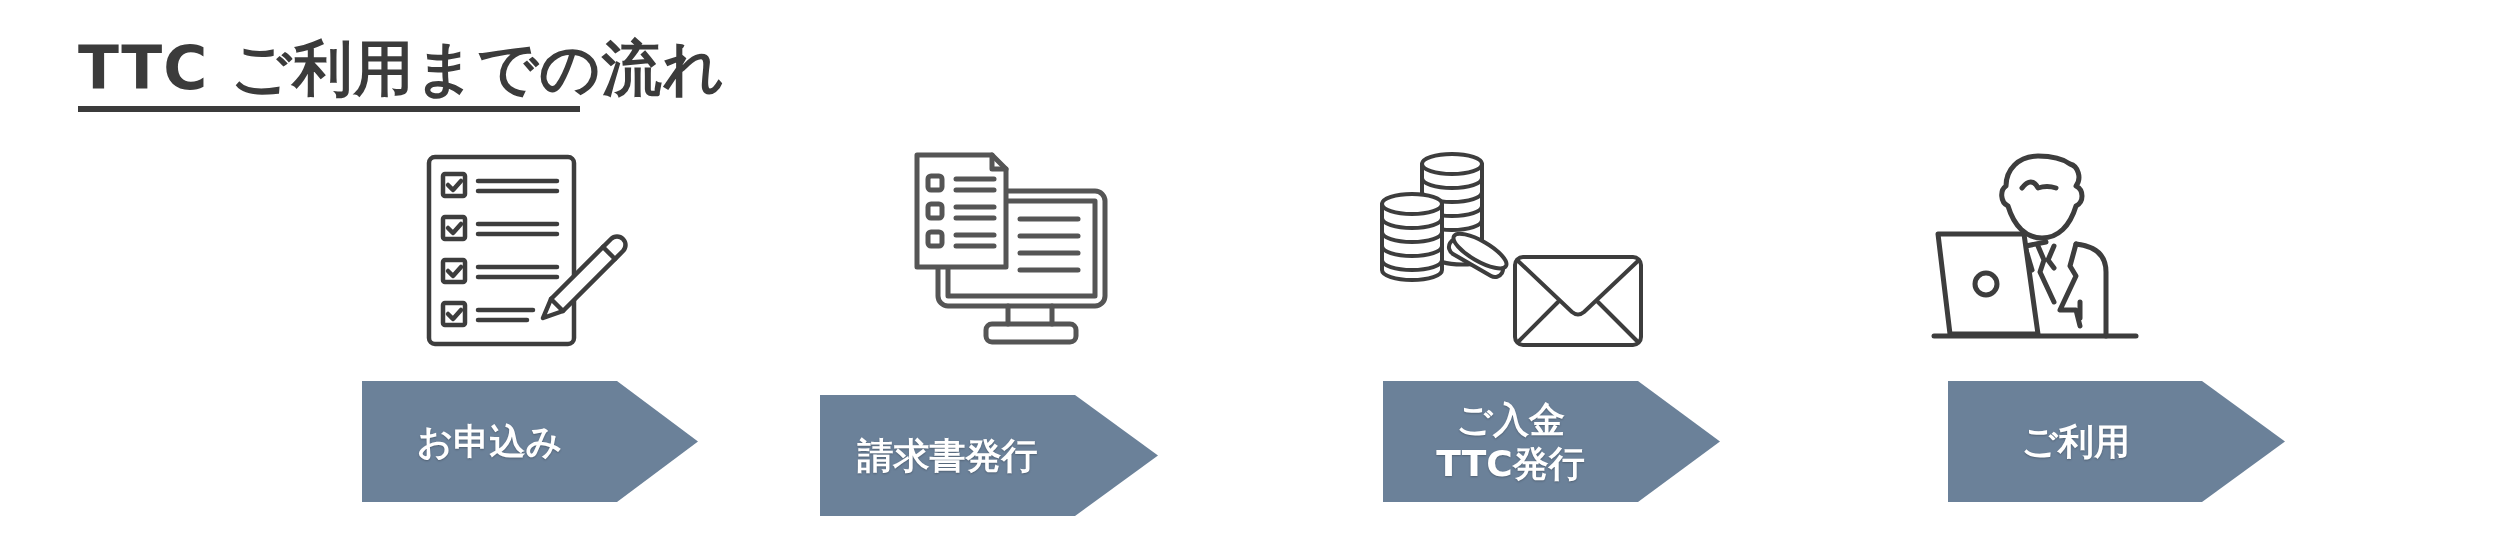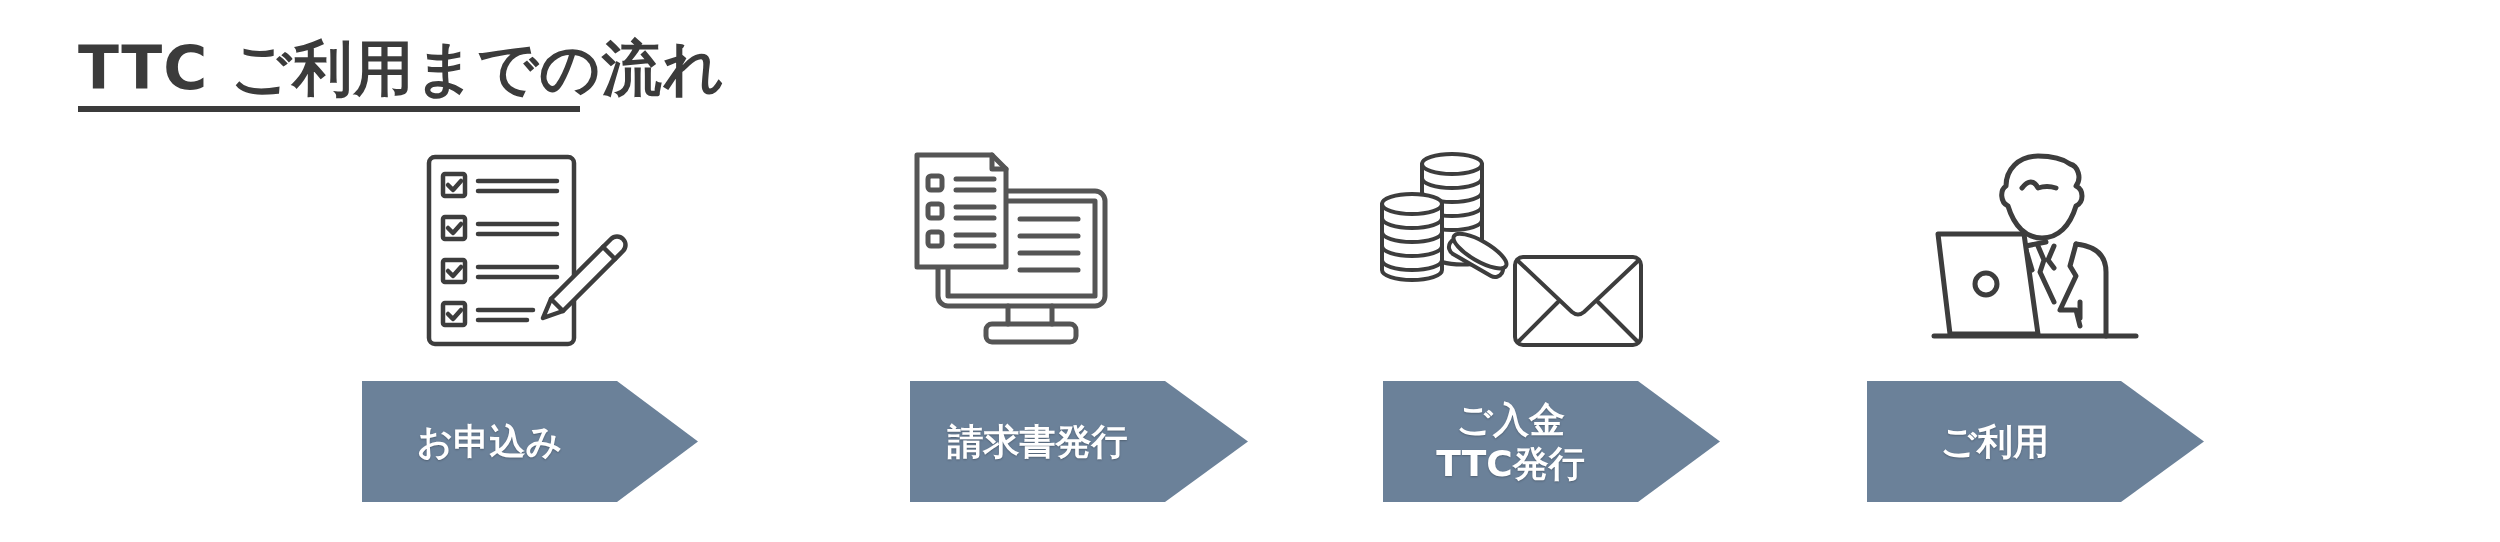--- a/index.html
+++ b/index.html
@@ -125,39 +125,39 @@
 
 <div class="step" style="left:362px;width:336px;">
   <svg width="336" height="121" viewBox="0 0 336 121">
       <polygon points="0,0 255,0 336,60.5 255,121 0,121" fill="#6b8199"></polygon>
     </svg>
   <div class="step-label">
     <span>お申込み</span>
   </div>
 </div>
 
-<div class="step" style="left:910px;width:338px;">
+<div class="step" style="left:820px;width:338px;margin-top:14px;">
   <svg width="338" height="121" viewBox="0 0 338 121">
       <polygon points="0,0 255,0 338,60.5 255,121 0,121" fill="#6b8199"></polygon>
     </svg>
   <div class="step-label">
     <span>請求書発行</span>
   </div>
 </div>
 
 <div class="step" style="left:1383px;width:337px;padding-left:20px;">
   <svg width="337" height="121" viewBox="0 0 337 121">
       <polygon points="0,0 255,0 337,60.5 255,121 0,121" fill="#6b8199"></polygon>
     </svg>
   <div class="step-label">
     <span>ご入金</span>
     <span>TTC発行</span>
   </div>
 </div>
 
-<div class="step" style="left:1867px;width:337px;">
+<div class="step" style="left:1948px;width:337px;">
   <svg width="337" height="121" viewBox="0 0 337 121">
       <polygon points="0,0 254,0 337,60.5 254,121 0,121" fill="#6b8199"></polygon>
     </svg>
   <div class="step-label">
     <span>ご利用</span>
   </div>
 </div>
 
 </body></html>

